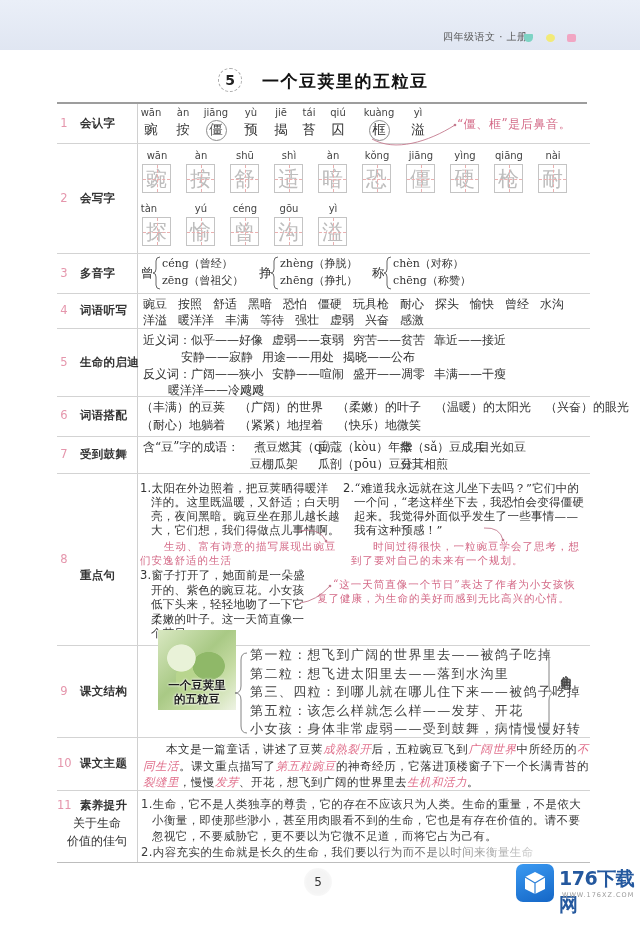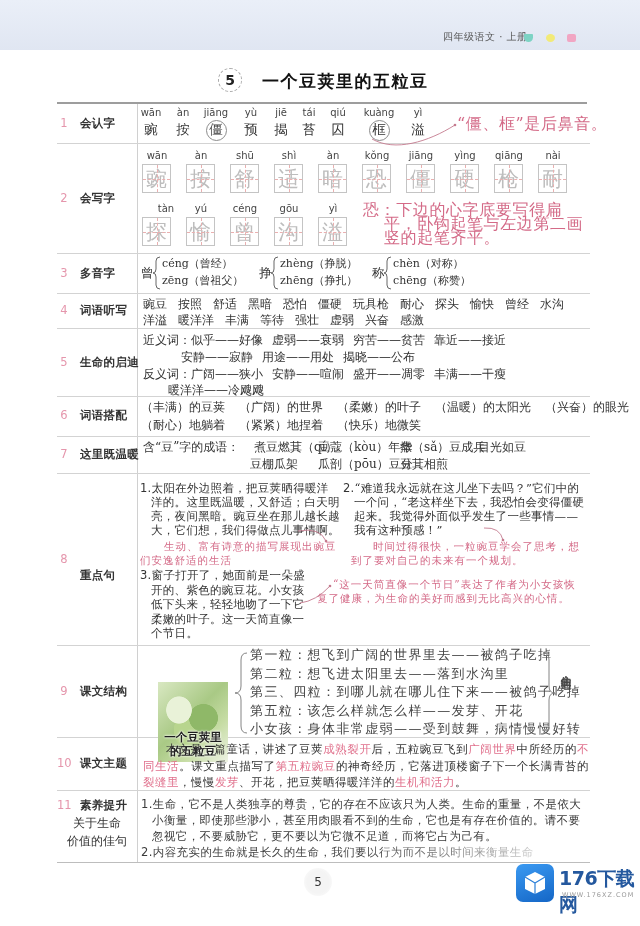--- a/index.html
+++ b/index.html
@@ -30,21 +30,21 @@
   .hline { left:57px; width:533px; height:1px; background:#d3d3d3; }
   .vline { left:137px; top:104px; width:1px; height:758px; background:#d0d0d0; }
   .lbl-num { left:57px; width:14px; text-align:center; font-size:11.5px; color:#e596ac; }
   .lbl-text { left:80px; font-size:11.5px; font-weight:bold; color:#333; letter-spacing:0.3px; white-space:nowrap; }
 
   
   .rec-item { width:40px; text-align:center; }
   .py { font-family:"DejaVu Sans", sans-serif; font-size:10px; color:#444; line-height:12px; white-space:nowrap; }
   .rec-ch { font-size:13.5px; line-height:16px; margin-top:2px; color:#333; }
   .circle-mark { width:19px; height:19px; border:1px solid #8c8c8c; border-radius:50%; }
-  .pink-note { color:#d46a87; font-size:16px; letter-spacing:0.6px; line-height:14px; }
+  .pink-note { color:#d46a87; font-size:12px; letter-spacing:0.6px; line-height:14px; }
 
   
   .wbox { width:29px; height:29px; border:1px solid #c4c4c4; box-sizing:border-box; background:#fff;
           display:flex; align-items:center; justify-content:center; font-size:21px; color:#bdbdbd; }
   .wbox::before { content:""; position:absolute; left:0; right:0; top:50%; border-top:1px dashed #eab0b0; }
   .wbox::after { content:""; position:absolute; top:0; bottom:0; left:50%; border-left:1px dashed #eab0b0; }
   .wpy { width:40px; text-align:center; }
 
   
   .txt { font-size:12px; line-height:16px; color:#333; white-space:nowrap; }
@@ -56,35 +56,35 @@
   
   .poly-ch { font-size:12.5px; }
   .poly-reading { font-size:11px; line-height:15px; white-space:nowrap; }
 
   
   .para { font-size:11.5px; letter-spacing:0.3px; line-height:14px; color:#333; padding-left:11px; text-indent:-11px; box-sizing:border-box; }
   .para .n { font-family:"DejaVu Sans", sans-serif; }
   .anno { font-size:10.5px; letter-spacing:1px; line-height:14px; color:#d46a87; }
 
   
-  .struct-img { left:158px; top:682px; width:70px; height:80px;
+  .struct-img { left:158px; top:630px; width:78px; height:80px;
      background:
        radial-gradient(ellipse at 30% 35%, #e9f2d8 0 18%, transparent 19%),
        radial-gradient(ellipse at 65% 45%, #8fb868 0 22%, transparent 23%),
        radial-gradient(ellipse at 45% 60%, #b8d58e 0 28%, transparent 29%),
        linear-gradient(135deg, #d9e8c2, #a9c985 45%, #c6dca4 70%, #eef3e4);
      display:flex; flex-direction:column; justify-content:flex-end; align-items:center; padding-bottom:4px; box-sizing:border-box; }
   .struct-cap { font-family:"DejaVu Sans", sans-serif; font-weight:bold; font-size:11.5px; line-height:14px; color:#1d1d1d;
                 text-shadow:0 0 2px #fff, 0 0 3px #fff; }
   .struct-line { left:250px; font-size:13px; letter-spacing:1.4px; line-height:18.5px; color:#444; white-space:nowrap; }
   .struct-concl { left:557px; top:666px; writing-mode:vertical-rl; font-size:11px; letter-spacing:1px; color:#444; }
 
   
   .theme { left:143px; top:741px; width:446px; font-size:11.5px; letter-spacing:0.5px; line-height:16.5px; text-indent:2em; text-align:justify; color:#333; }
-  .hl { color:#e0708c; }
+  .hl { color:#e0708c;font-style:italic; }
 
   
   .lit { left:141px; width:448px; font-size:11.5px; letter-spacing:0.4px; line-height:16px; color:#3b3b3b; padding-left:11px; text-indent:-11px; box-sizing:border-box; }
   .fade { background:linear-gradient(90deg,#3b3b3b 0%, #3b3b3b 55%, #c9c9c9 100%); -webkit-background-clip:text; background-clip:text; color:transparent; }
   .sublabel { font-size:12px; line-height:18px; color:#333; text-align:center; width:80px; left:57px; }
 
   
   .page-circle { left:304px; top:868px; width:28px; height:28px; border-radius:50%;
                  background:radial-gradient(circle,#f4f4f4 55%,#ffffff 100%);
                  display:flex; align-items:center; justify-content:center; font-size:12px; color:#333; }
@@ -132,21 +132,21 @@
 <div class="abs sans lbl-num" style="top:303px">4</div>
 <div class="abs sans lbl-text" style="top:303px">词语听写</div>
 
 <div class="abs sans lbl-num" style="top:355px">5</div>
 <div class="abs sans lbl-text" style="top:355px">生命的启迪</div>
 
 <div class="abs sans lbl-num" style="top:408px">6</div>
 <div class="abs sans lbl-text" style="top:408px">词语搭配</div>
 
 <div class="abs sans lbl-num" style="top:447px">7</div>
-<div class="abs sans lbl-text" style="top:447px">这里既温暖</div>
+<div class="abs sans lbl-text" style="top:447px">受到鼓舞</div>
 
 <div class="abs sans lbl-num" style="top:552px">8</div>
 <div class="abs sans lbl-text" style="top:568px">重点句</div>
 
 <div class="abs sans lbl-num" style="top:684px">9</div>
 <div class="abs sans lbl-text" style="top:684px">课文结构</div>
 
 <div class="abs sans lbl-num" style="top:756px">10</div>
 <div class="abs sans lbl-text" style="top:756px">课文主题</div>
 
@@ -210,34 +210,33 @@
 <div class="abs wbox serif" style="left:186px; top:164px">按</div>
 <div class="abs wbox serif" style="left:230px; top:164px">舒</div>
 <div class="abs wbox serif" style="left:274px; top:164px">适</div>
 <div class="abs wbox serif" style="left:318px; top:164px">暗</div>
 <div class="abs wbox serif" style="left:362px; top:164px">恐</div>
 <div class="abs wbox serif" style="left:406px; top:164px">僵</div>
 <div class="abs wbox serif" style="left:450px; top:164px">硬</div>
 <div class="abs wbox serif" style="left:494px; top:164px">枪</div>
 <div class="abs wbox serif" style="left:538px; top:164px">耐</div>
 
-<div class="abs py wpy" style="left:146px; top:203px">tàn</div>
+<div class="abs py wpy" style="left:129px; top:203px">tàn</div>
 <div class="abs py wpy" style="left:181px; top:203px">yú</div>
 <div class="abs py wpy" style="left:225px; top:203px">céng</div>
 <div class="abs py wpy" style="left:269px; top:203px">gōu</div>
 <div class="abs py wpy" style="left:313px; top:203px">yì</div>
 
 <div class="abs wbox serif" style="left:142px; top:217px">探</div>
 <div class="abs wbox serif" style="left:186px; top:217px">愉</div>
 <div class="abs wbox serif" style="left:230px; top:217px">曾</div>
 <div class="abs wbox serif" style="left:274px; top:217px">沟</div>
 <div class="abs wbox serif" style="left:318px; top:217px">溢</div>
 
 <div class="abs pink-note" style="left:363px; top:203px; width:222px">
-  <div style="padding-left:21px; text-indent:-21px">恐：下边的心字底要写得扁平，卧钩起笔与左边第二画竖的起笔齐平。</div>
 </div>
 
 <div class="abs poly-ch" style="left:141px; top:265px">曾</div>
 <div class="abs poly-reading" style="left:162px; top:256px">céng（曾经）</div>
 <div class="abs poly-reading" style="left:162px; top:273px">zēng（曾祖父）</div>
 
 <div class="abs poly-ch" style="left:259px; top:265px">挣</div>
 <div class="abs poly-reading" style="left:280px; top:256px">zhèng（挣脱）</div>
 <div class="abs poly-reading" style="left:280px; top:273px">zhēng（挣扎）</div>
 
@@ -326,21 +325,21 @@
   <div class="struct-cap">一个豆荚里</div>
   <div class="struct-cap">的五粒豆</div>
 </div>
 <div class="abs struct-line" style="top:646px">第一粒：想飞到广阔的世界里去——被鸽子吃掉</div>
 <div class="abs struct-line" style="top:664.5px">第二粒：想飞进太阳里去——落到水沟里</div>
 <div class="abs struct-line" style="top:683px">第三、四粒：到哪儿就在哪儿住下来——被鸽子吃掉</div>
 <div class="abs struct-line" style="top:701.5px">第五粒：该怎么样就怎么样——发芽、开花</div>
 <div class="abs struct-line" style="top:720px">小女孩：身体非常虚弱——受到鼓舞，病情慢慢好转</div>
 <div class="abs struct-concl">生命的启迪</div>
 
-<div class="abs theme"><span>本文是一篇童话，讲述了豆荚</span><span class="hl">成熟裂开</span><span>后，五粒豌豆飞到</span><span class="hl">广阔世界</span><span>中所经历的</span><span class="hl">不同生活</span><span>。课文重点描写了</span><span class="hl">第五粒豌豆</span><span>的神奇经历，它落进顶楼窗子下一个长满青苔的</span><span class="hl">裂缝里</span><span>，慢慢</span><span class="hl">发芽</span><span>、开花，把豆荚晒得暖洋洋的</span><span class="hl">生机和活力</span><span>。</span></div>
+<div class="abs theme"><span>本文是一篇童话，讲述了豆荚</span><span class="hl">成熟裂开</span><span>后，五粒豌豆飞到</span><span class="hl">广阔世界</span><span>中所经历的</span><span class="hl">不同生活</span><span>。课文重点描写了</span><span class="hl">第五粒豌豆</span><span>的神奇经历，它落进顶楼窗子下一个长满青苔的</span><span class="hl">裂缝里</span><span>，慢慢</span><span class="hl">发芽</span><span>、开花，想飞到广阔的世界里去</span><span class="hl">生机和活力</span><span>。</span></div>
 
 <div class="abs lit" style="top:796px"><span class="sans">1.</span><span>生命，它不是人类独享的尊贵，它的存在不应该只为人类。生命的重量，不是依大小衡量，即使那些渺小，甚至用肉眼看不到的生命，它也是有存在价值的。请不要忽视它，不要威胁它，更不要以为它微不足道，而将它占为己有。</span></div>
 <div class="abs lit" style="top:844px"><span class="sans">2.</span><span class="fade">内容充实的生命就是长久的生命，我们要以行为而不是以时间来衡量生命</span></div>
 
 <svg class="overlay" viewBox="0 0 640 926">
 
   <path d="M372 139 C 395 152, 428 142, 455 125" fill="none" stroke="#c47a8e" stroke-width="0.9"></path>
   <circle cx="455" cy="125" r="1.3" fill="#c47a8e"></circle>
 
   <path d="M160 257 Q156 257 156 261 L156 269 Q156 273 153 273 Q156 273 156 277 L156 285 Q156 289 160 289" fill="none" stroke="#555" stroke-width="0.9"></path>

